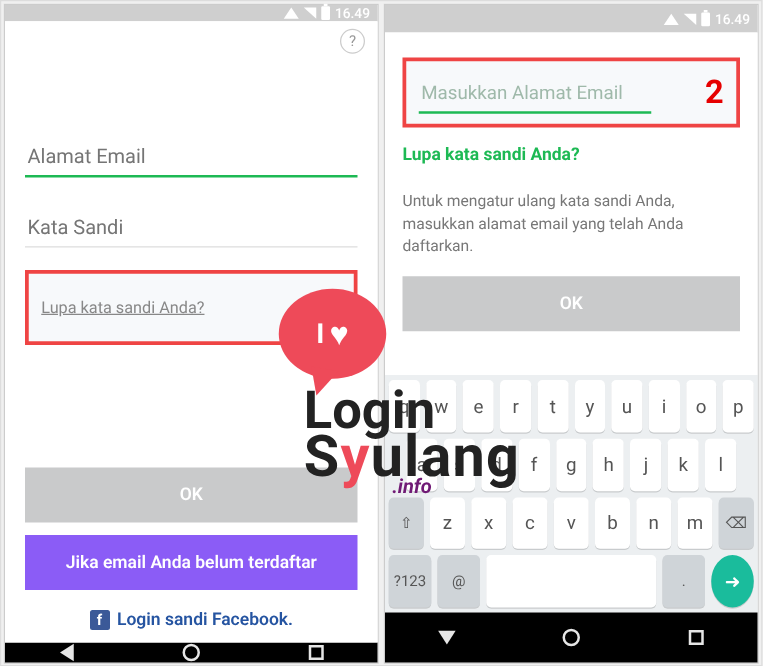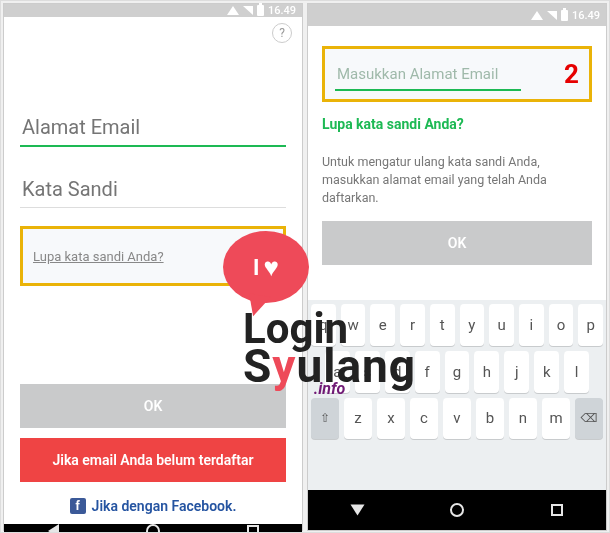--- a/index.html
+++ b/index.html
@@ -6,29 +6,29 @@
   body { background: #f0f0f0; width: 610px; height: 533px; position: relative; overflow: hidden; border: 1px solid #ddd; }
   .phones { display: flex; gap: 4px; padding: 2px; }
   .phone { width: 300px; height: 528px; background: #fff; position: relative; display: flex; flex-direction: column; border: 1px solid #ccc; }
   .statusbar { height: 22px; background: #cfcfcf; display: flex; align-items: center; justify-content: flex-end; padding: 0 6px; gap: 4px; color: #fff; font-size: 11px; font-weight: 500; }
   .wifi { border-left: 6px solid transparent; border-right: 6px solid transparent; border-bottom: 9px solid #fff; }
   .sig { width: 0; height: 0; border-right: 10px solid #fff; border-bottom: 9px solid transparent; transform: rotate(0deg); }
   .batt { width: 7px; height: 11px; background: #fff; border-radius: 1px; position: relative; }
   .batt::before { content:""; position:absolute; top:-2px; left:2px; width:3px; height:2px; background:#fff; }
   .content { flex: 1; padding: 18px 16px 10px 16px; background: #fff; position: relative; }
   .helpcircle { position:absolute; top:6px; right:10px; width:20px; height:20px; border:1px solid #ccc; border-radius:50%; color:#999; font-size:12px; display:flex; align-items:center; justify-content:center; }
-  .input { width: 100%; border: none; border-bottom: 2px solid #1db954; padding: 8px 0 6px 2px; font-size: 20px; color: #555; background: transparent; outline: none; }
+  .input { width: 100%; border: none; border-bottom: 2px solid #1db954; padding: 8px 0 6px 2px; font-size: 16px; color: #555; background: transparent; outline: none; }
   .input.dim { border-bottom: 1px solid #ddd; color: #0f766e; margin-top: 22px; }
   .link { color: #888; font-size: 13px; text-decoration: underline; display: inline-block; }
-  .redbox { border: 3px solid #eab308; padding: 12px 10px; margin-top: 18px; position: relative; background: #f7f9fb; display:flex; align-items:center; justify-content:space-between;gap:33px; }
+  .redbox { border: 3px solid #ef4444; padding: 12px 10px; margin-top: 18px; position: relative; background: #f7f9fb; display:flex; align-items:center; justify-content:space-between;gap:33px; }
   .redbox.r2 { margin-top: 8px; padding: 8px 10px; }
   .rednum { color: #e60000; font-size: 26px; font-weight: 700; margin-left: 10px; }
   .btn { width: 100%; padding: 14px 0; text-align: center; border: none; font-size: 14px; font-weight: 600; margin-top: 10px; cursor: pointer; }
   .btn.gray { background: #c9cacb; color: #fff; }
-  .btn.dark { background: #ef4444; color: #fff; }
+  .btn.dark { background: #8b5cf6; color: #fff; }
   .fb { color: #2554a1; font-size: 14px; font-weight: 600; text-align: center; margin-top: 16px; display: flex; align-items: center; justify-content: center; gap: 6px; }
   .fbicon { width: 16px; height: 16px; background: #3b5998; color: #fff; font-size: 12px; font-weight: 700; display: inline-flex; align-items: center; justify-content: center; border-radius: 2px; }
   .navbar { height: 40px; background: #000; display: flex; align-items: center; justify-content: space-around; }
   .navbtn { color: #fff; opacity: .9; }
   .tri { width:0; height:0; border-top:7px solid transparent; border-bottom:7px solid transparent; border-right:11px solid #fff; }
   .circle { width:14px; height:14px; border:2px solid #fff; border-radius:50%; }
   .square { width:12px; height:12px; border:2px solid #fff; }
   .p2title { color: #1db954; font-weight: 700; font-size: 14px; margin-top: 14px; }
   .p2text { color: #777; font-size: 12.5px; line-height: 1.45; margin-top: 21px; }
   .kb { background: #eceff1; height: 190px; display: grid; grid-template-rows: repeat(4, 1fr); padding: 4px 3px; gap: 5px; }
@@ -68,21 +68,21 @@
       <input class="input dim" placeholder="Kata Sandi" style="">
       <div class="redbox">
         <a class="link">Lupa kata sandi Anda?</a>
         <span class="rednum">1</span>
       </div>
       <div style="height:88px"></div>
       <button class="btn gray">OK</button>
       <button class="btn dark">Jika email Anda belum terdaftar</button>
       <div class="fb">
         <span class="fbicon">f</span>
-        <span>Jika dengan Facebook.</span>
+        <span>Login sandi Facebook.</span>
       </div>
     </div>
     <div class="navbar">
       <div class="navbtn tri"></div>
       <div class="navbtn circle"></div>
       <div class="navbtn square"></div>
     </div>
   </div>
 
   <div class="phone">
@@ -129,20 +129,27 @@
           <div class="key fn">⇧</div>
           <div class="key">z</div>
           <div class="key">x</div>
           <div class="key">c</div>
           <div class="key">v</div>
           <div class="key">b</div>
           <div class="key">n</div>
           <div class="key">m</div>
           <div class="key fn">⌫</div>
         </div>
+      <div class="kbrow" id="kbr4">
+          <div class="key fn">?123</div>
+          <div class="key fn">@</div>
+          <div class="key space"></div>
+          <div class="key fn">.</div>
+          <div class="key enter">➜</div>
+        </div>
     </div>
     <div class="navbar">
       <div class="navbtn tri" style="transform:rotate(-90deg)"></div>
       <div class="navbtn circle"></div>
       <div class="navbtn square"></div>
     </div>
   </div>
 </div>
 
 <div class="speech">

